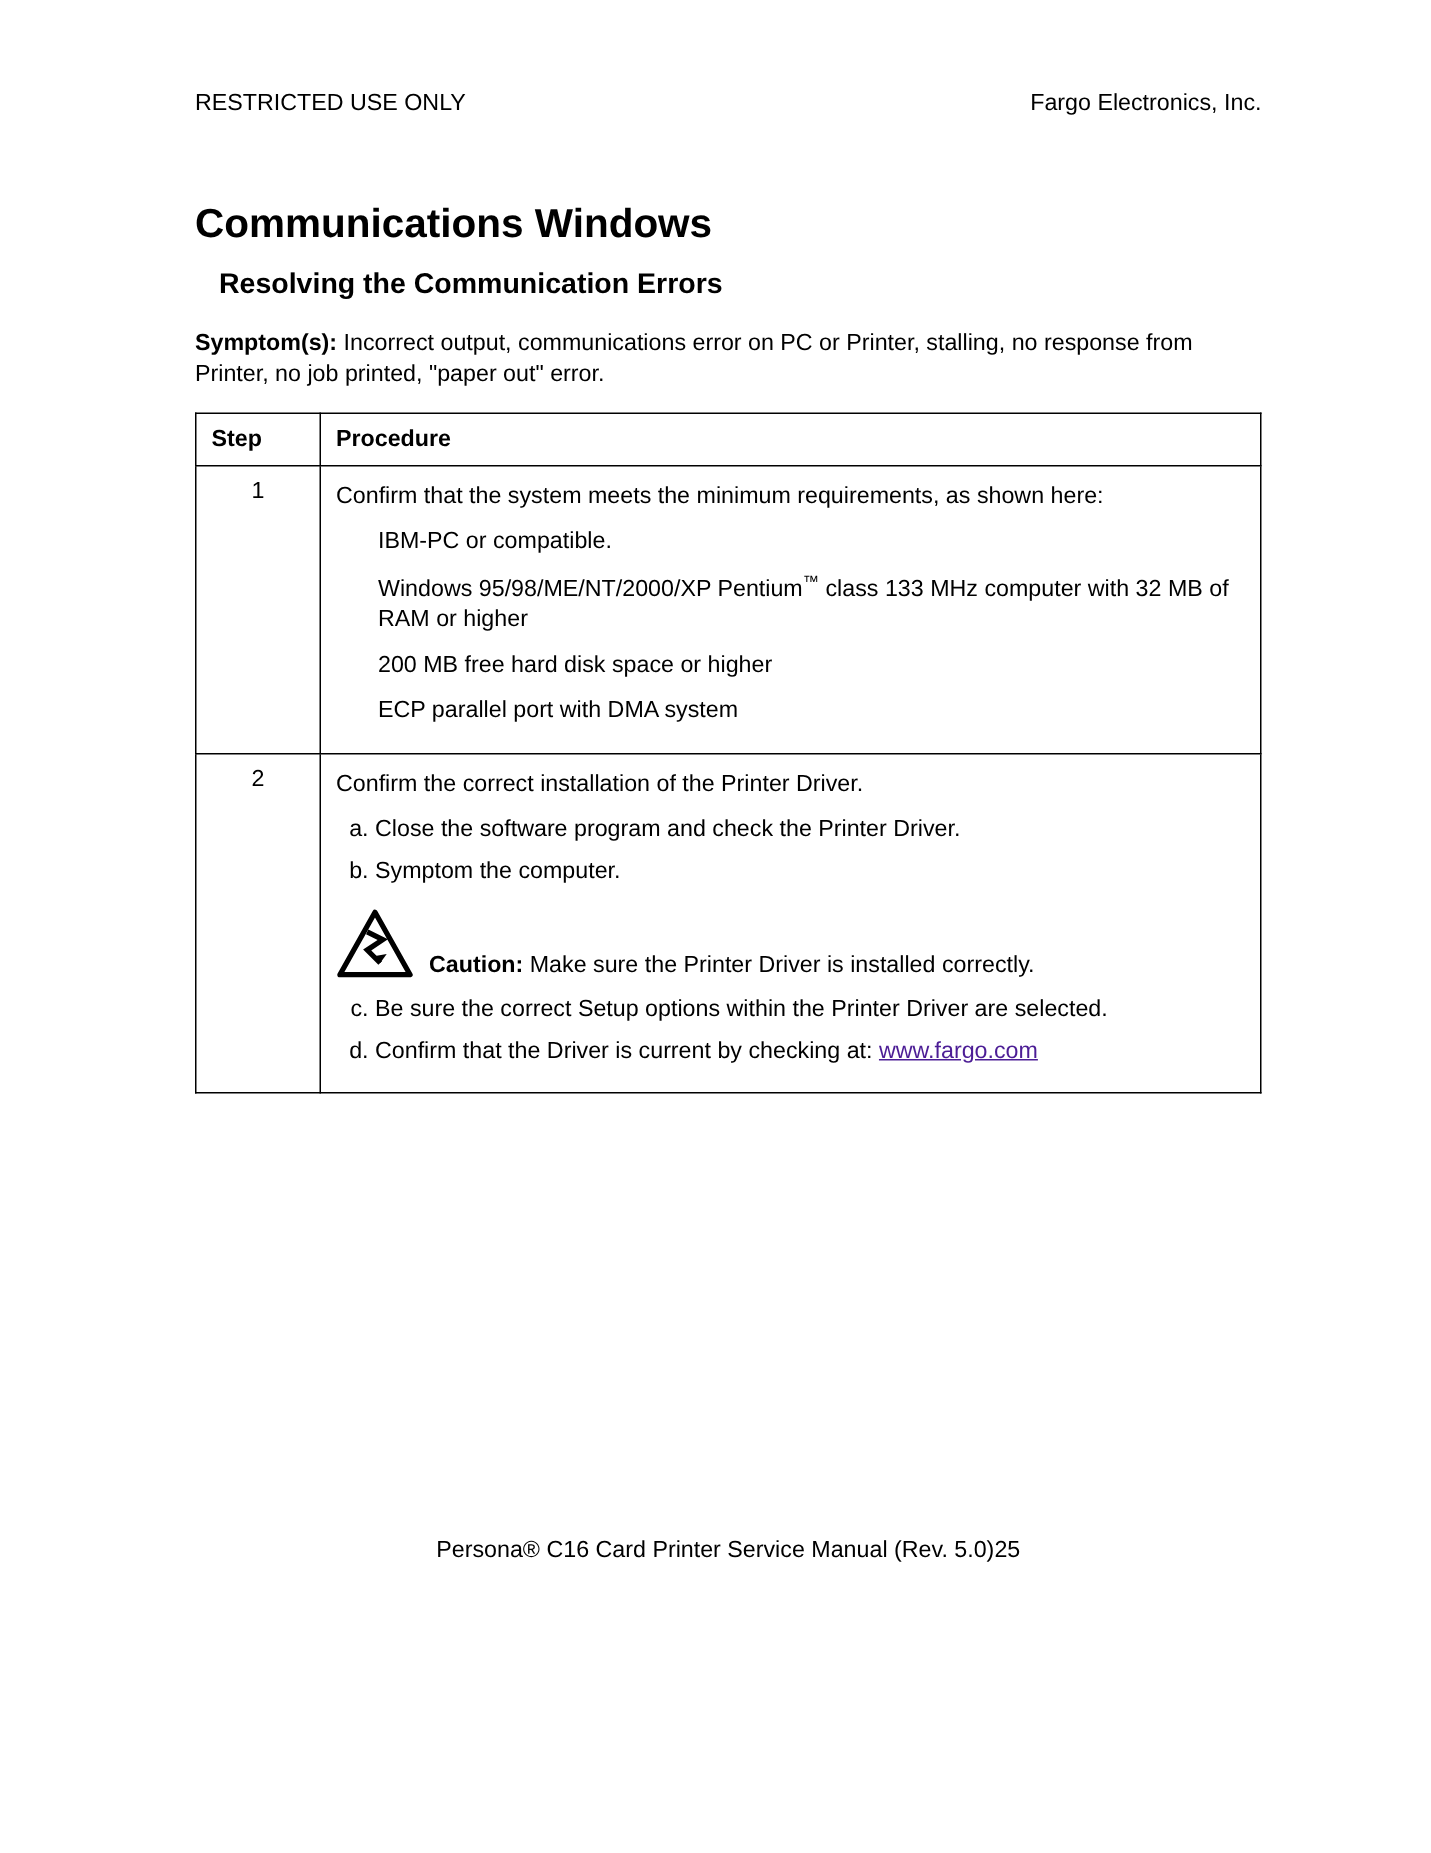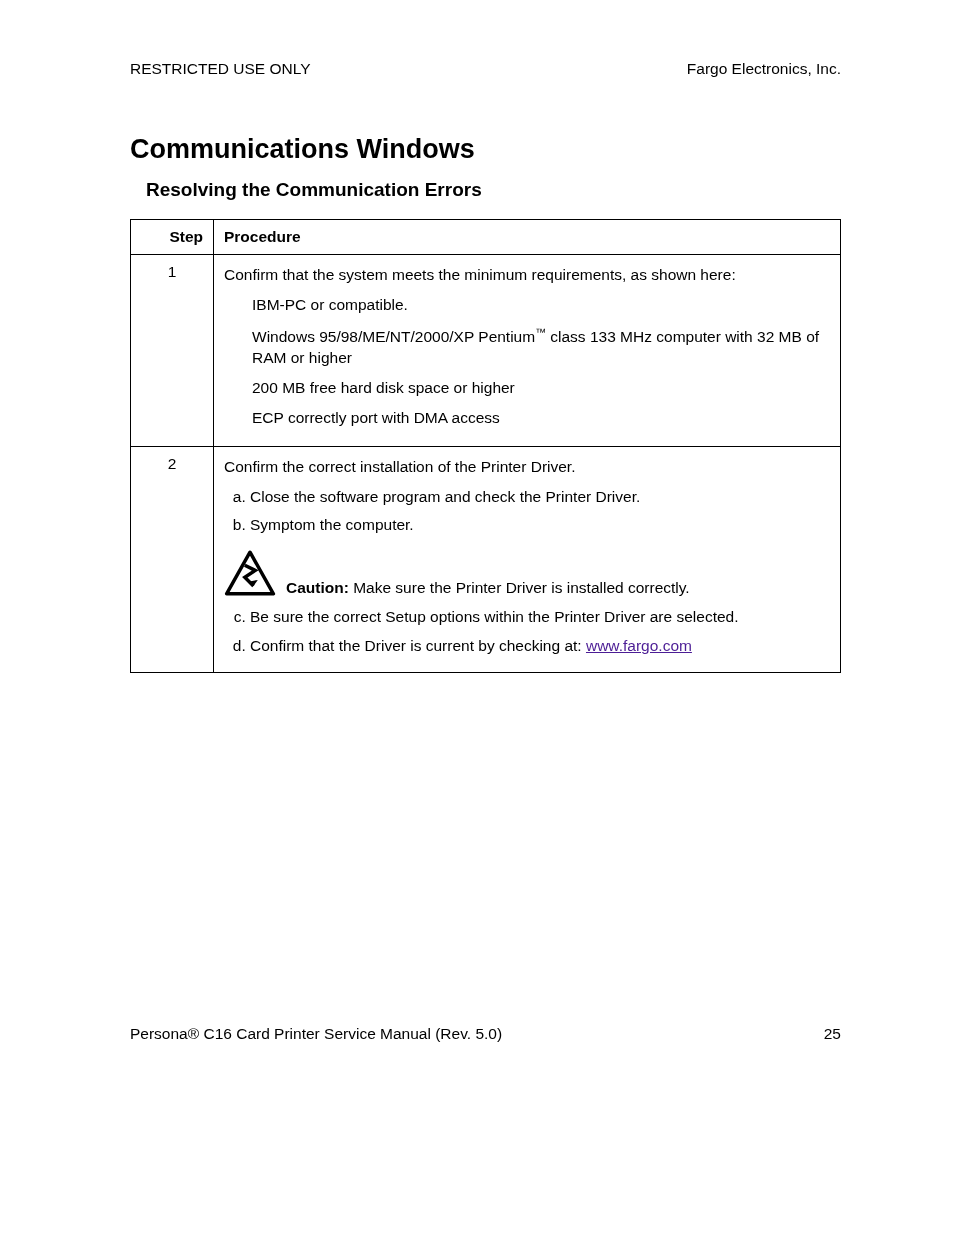--- a/index.html
+++ b/index.html
@@ -41,80 +41,83 @@
     border-collapse: collapse;
     width: 100%;
     font-size: 15.5px;
   }
   table.proc th, table.proc td {
     border: 1px solid #000;
     vertical-align: top;
     padding: 8px 10px;
     text-align: left;
   }
-  table.proc th.step-col { width: 62px; text-align: right; }
+  table.proc th.step-col { width: 62px; text-align: left; }
   table.proc td.step-col { text-align: center; }
   .req-list { margin: 0; padding: 0 0 0 28px; list-style: none; }
   .req-list li { margin: 10px 0; line-height: 1.3; }
   .intro { margin: 2px 0 10px 0; line-height: 1.3; }
   .sub-ol { list-style: lower-alpha; margin: 6px 0 0 0; padding-left: 26px; }
   .sub-ol li { margin: 8px 0; line-height: 1.3; }
   .caution-line { display: flex; align-items: flex-end; margin: 14px 0 10px 0; }
   .caution-icon { width: 52px; height: 48px; flex-shrink: 0; margin-right: 10px; }
   .continued {
     text-align: right;
     font-style: italic;
     font-size: 15.5px;
     margin-top: 12px;
   }
   .footer-row {
     position: absolute;
     left: 130px;
     right: 113px;
     bottom: 60px;
     display: flex;
-    justify-content: space-between;
+    justify-content: center;
     font-size: 15.5px;
   }
   a.link { color: #4c1d95; text-decoration: underline; }
   sup { font-size: 0.7em; }
 </style>
 </head>
 <body>
 
 <div class="page">
 
   <div class="header-row">
     <span>RESTRICTED USE ONLY</span>
     <span>Fargo Electronics, Inc.</span>
   </div>
 
   <h1>Communications Windows</h1>
   <h2>Resolving the Communication Errors</h2>
 
+  <p class="symptoms">
+    <b>Symptom(s):</b><span>  Incorrect output, communications error on PC or Printer, stalling, no response from Printer, no job printed, "paper out" error.</span>
+  </p>
 
   <table class="proc">
     <thead>
       <tr>
         <th class="step-col">Step</th>
         <th>Procedure</th>
       </tr>
     </thead>
     <tbody>
       <tr>
         <td class="step-col">1</td>
         <td>
           <p class="intro">Confirm that the system meets the minimum requirements, as shown here:</p>
           <ul class="req-list">
             <li>IBM-PC or compatible.</li>
             <li>
               <span>Windows 95/98/ME/NT/2000/XP Pentium</span><sup>™</sup><span> class 133 MHz computer with 32 MB of RAM or higher</span>
             </li>
             <li>200 MB free hard disk space or higher</li>
-            <li>ECP correctly port with DMA access</li>
+            <li>ECP parallel port with DMA system</li>
           </ul>
         </td>
       </tr>
       <tr>
         <td class="step-col">2</td>
         <td>
           <p class="intro">Confirm the correct installation of the Printer Driver.</p>
           <ol class="sub-ol">
             <li>Close the software program and check the Printer Driver.</li>
             <li>Symptom the computer.</li>

